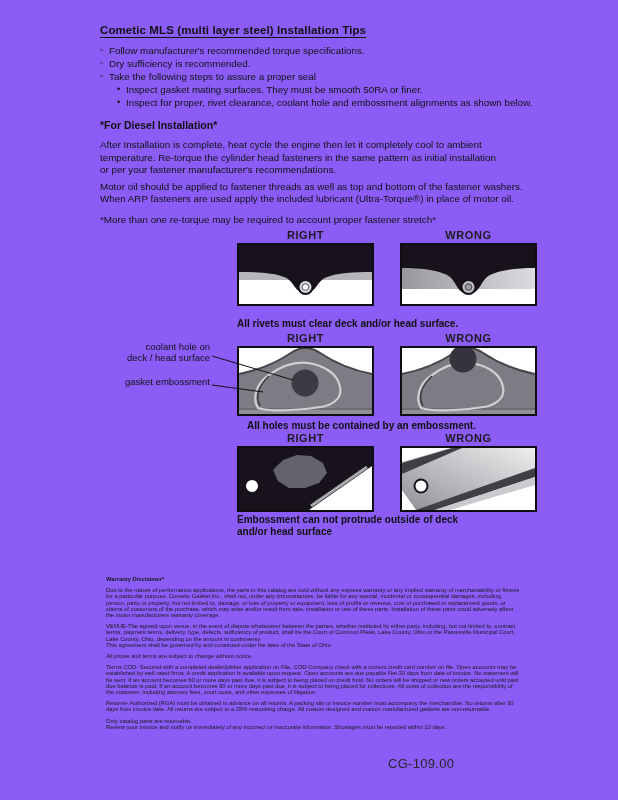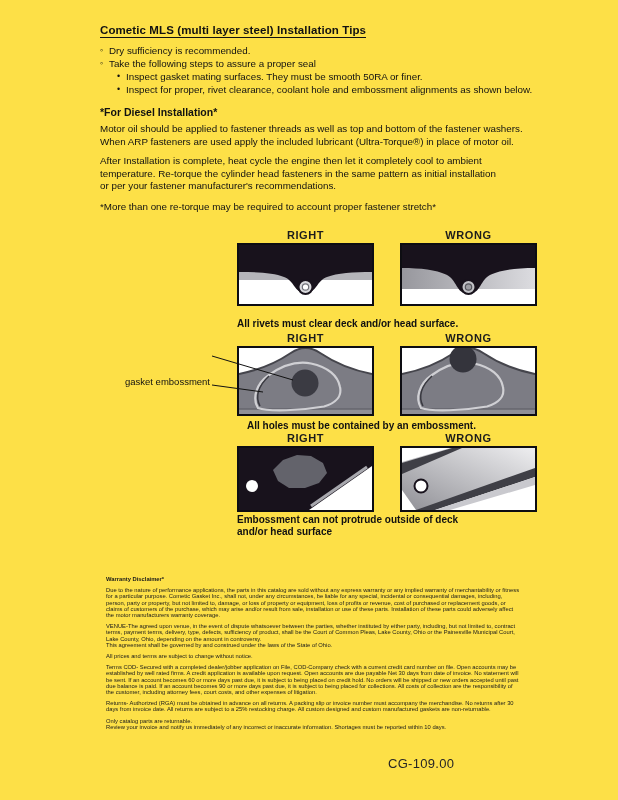--- a/index.html
+++ b/index.html
@@ -1,17 +1,17 @@
 <!DOCTYPE html>
 <html><head>
 <meta charset="utf-8">
 <style>
   html,body { margin:0; padding:0; background:#fff; }
   .page {
-    position:relative; width:618px; height:800px; background:#fde047;
+    position:relative; width:618px; height:800px; background:#8b5cf6;
     font-family:"Liberation Sans", sans-serif; color:#111;
     overflow:hidden;
   }
   
   .content { position:absolute; left:100px; top:20px; width:440px; }
   .doc-title {
     display:inline-block; font-size:11.5px; font-weight:bold;
     border-bottom:1.5px solid #111; padding-bottom:1px; letter-spacing:0.1px;
   }
   .tips { margin-top:6px; font-size:9.8px; }
@@ -47,33 +47,34 @@
 </style>
 </head>
 <body>
 
 <div class="page">
 
   <div class="content">
     <span class="doc-title">Cometic MLS (multi layer steel) Installation Tips</span>
 
     <div class="tips">
+      <div class="bullet">Follow manufacturer's recommended torque specifications.</div>
       <div class="bullet">Dry sufficiency is recommended.</div>
       <div class="bullet">Take the following steps to assure a proper seal</div>
       <div class="sub-bullet">Inspect gasket mating surfaces.  They must be smooth 50RA or finer.</div>
       <div class="sub-bullet">Inspect for proper, rivet clearance, coolant hole and embossment alignments as shown below.</div>
     </div>
 
     <div class="diesel">
       <div class="diesel-heading">*For Diesel Installation*</div>
-      <div class="para">Motor oil should be applied to fastener threads as well as top and bottom of the fastener washers.
-When ARP fasteners are used apply the included lubricant (Ultra-Torque®) in place of motor oil.</div>
       <div class="para gap">After Installation is complete, heat cycle the engine then let it completely cool to ambient
 temperature. Re-torque the cylinder head fasteners in the same pattern as initial installation
 or per your fastener manufacturer's recommendations.</div>
+      <div class="para">Motor oil should be applied to fastener threads as well as top and bottom of the fastener washers.
+When ARP fasteners are used apply the included lubricant (Ultra-Torque®) in place of motor oil.</div>
       <div class="note">*More than one re-torque may be required to account proper fastener stretch*</div>
     </div>
   </div>
 
   <div class="diagrams">
 
     <div class="dg-label" style="left:237px; top:229px;">RIGHT</div>
     <div class="dg-label" style="left:400px; top:229px;">WRONG</div>
 
     <div class="dg-box" style="left:237px; top:243px;">
@@ -100,20 +101,24 @@
         <path d="M0,0 H133 V23 C114,23 99,25 89,29.5 C78,34 79,49 66.5,49 C54,49 55,34 44,29.5 C34,25 19,23 0,23 Z" fill="#18121c"></path>
         <circle cx="66.5" cy="42" r="7" fill="#c2c2c7" stroke="#18121c" stroke-width="2"></circle>
         <circle cx="66.5" cy="42" r="3.2" fill="#9b9ba1" stroke="#55555c" stroke-width="1.2"></circle>
       </svg>
     </div>
     <div class="dg-caption" style="left:237px; top:318px;">All rivets must clear deck and/or head surface.</div>
 
     <div class="dg-label" style="left:237px; top:332px;">RIGHT</div>
     <div class="dg-label" style="left:400px; top:332px;">WRONG</div>
 
+    <div class="callout" style="left:100px; top:342px; width:110px;">
+      <div>coolant hole on</div>
+      <div>deck / head surface</div>
+    </div>
     <div class="callout" style="left:96px; top:377px; width:114px;">gasket embossment</div>
 
     <svg class="leader-lines" width="110" height="60" viewBox="0 0 110 60">
       <line x1="4" y1="14" x2="85" y2="38" stroke="#111" stroke-width="1"></line>
       <line x1="4" y1="43" x2="55" y2="50" stroke="#111" stroke-width="1"></line>
     </svg>
 
     <div class="dg-box" style="left:237px; top:346px;">
       <svg width="133" height="66" viewBox="0 0 133 66">
         <rect x="0" y="0" width="133" height="66" fill="#ffffff"></rect>

